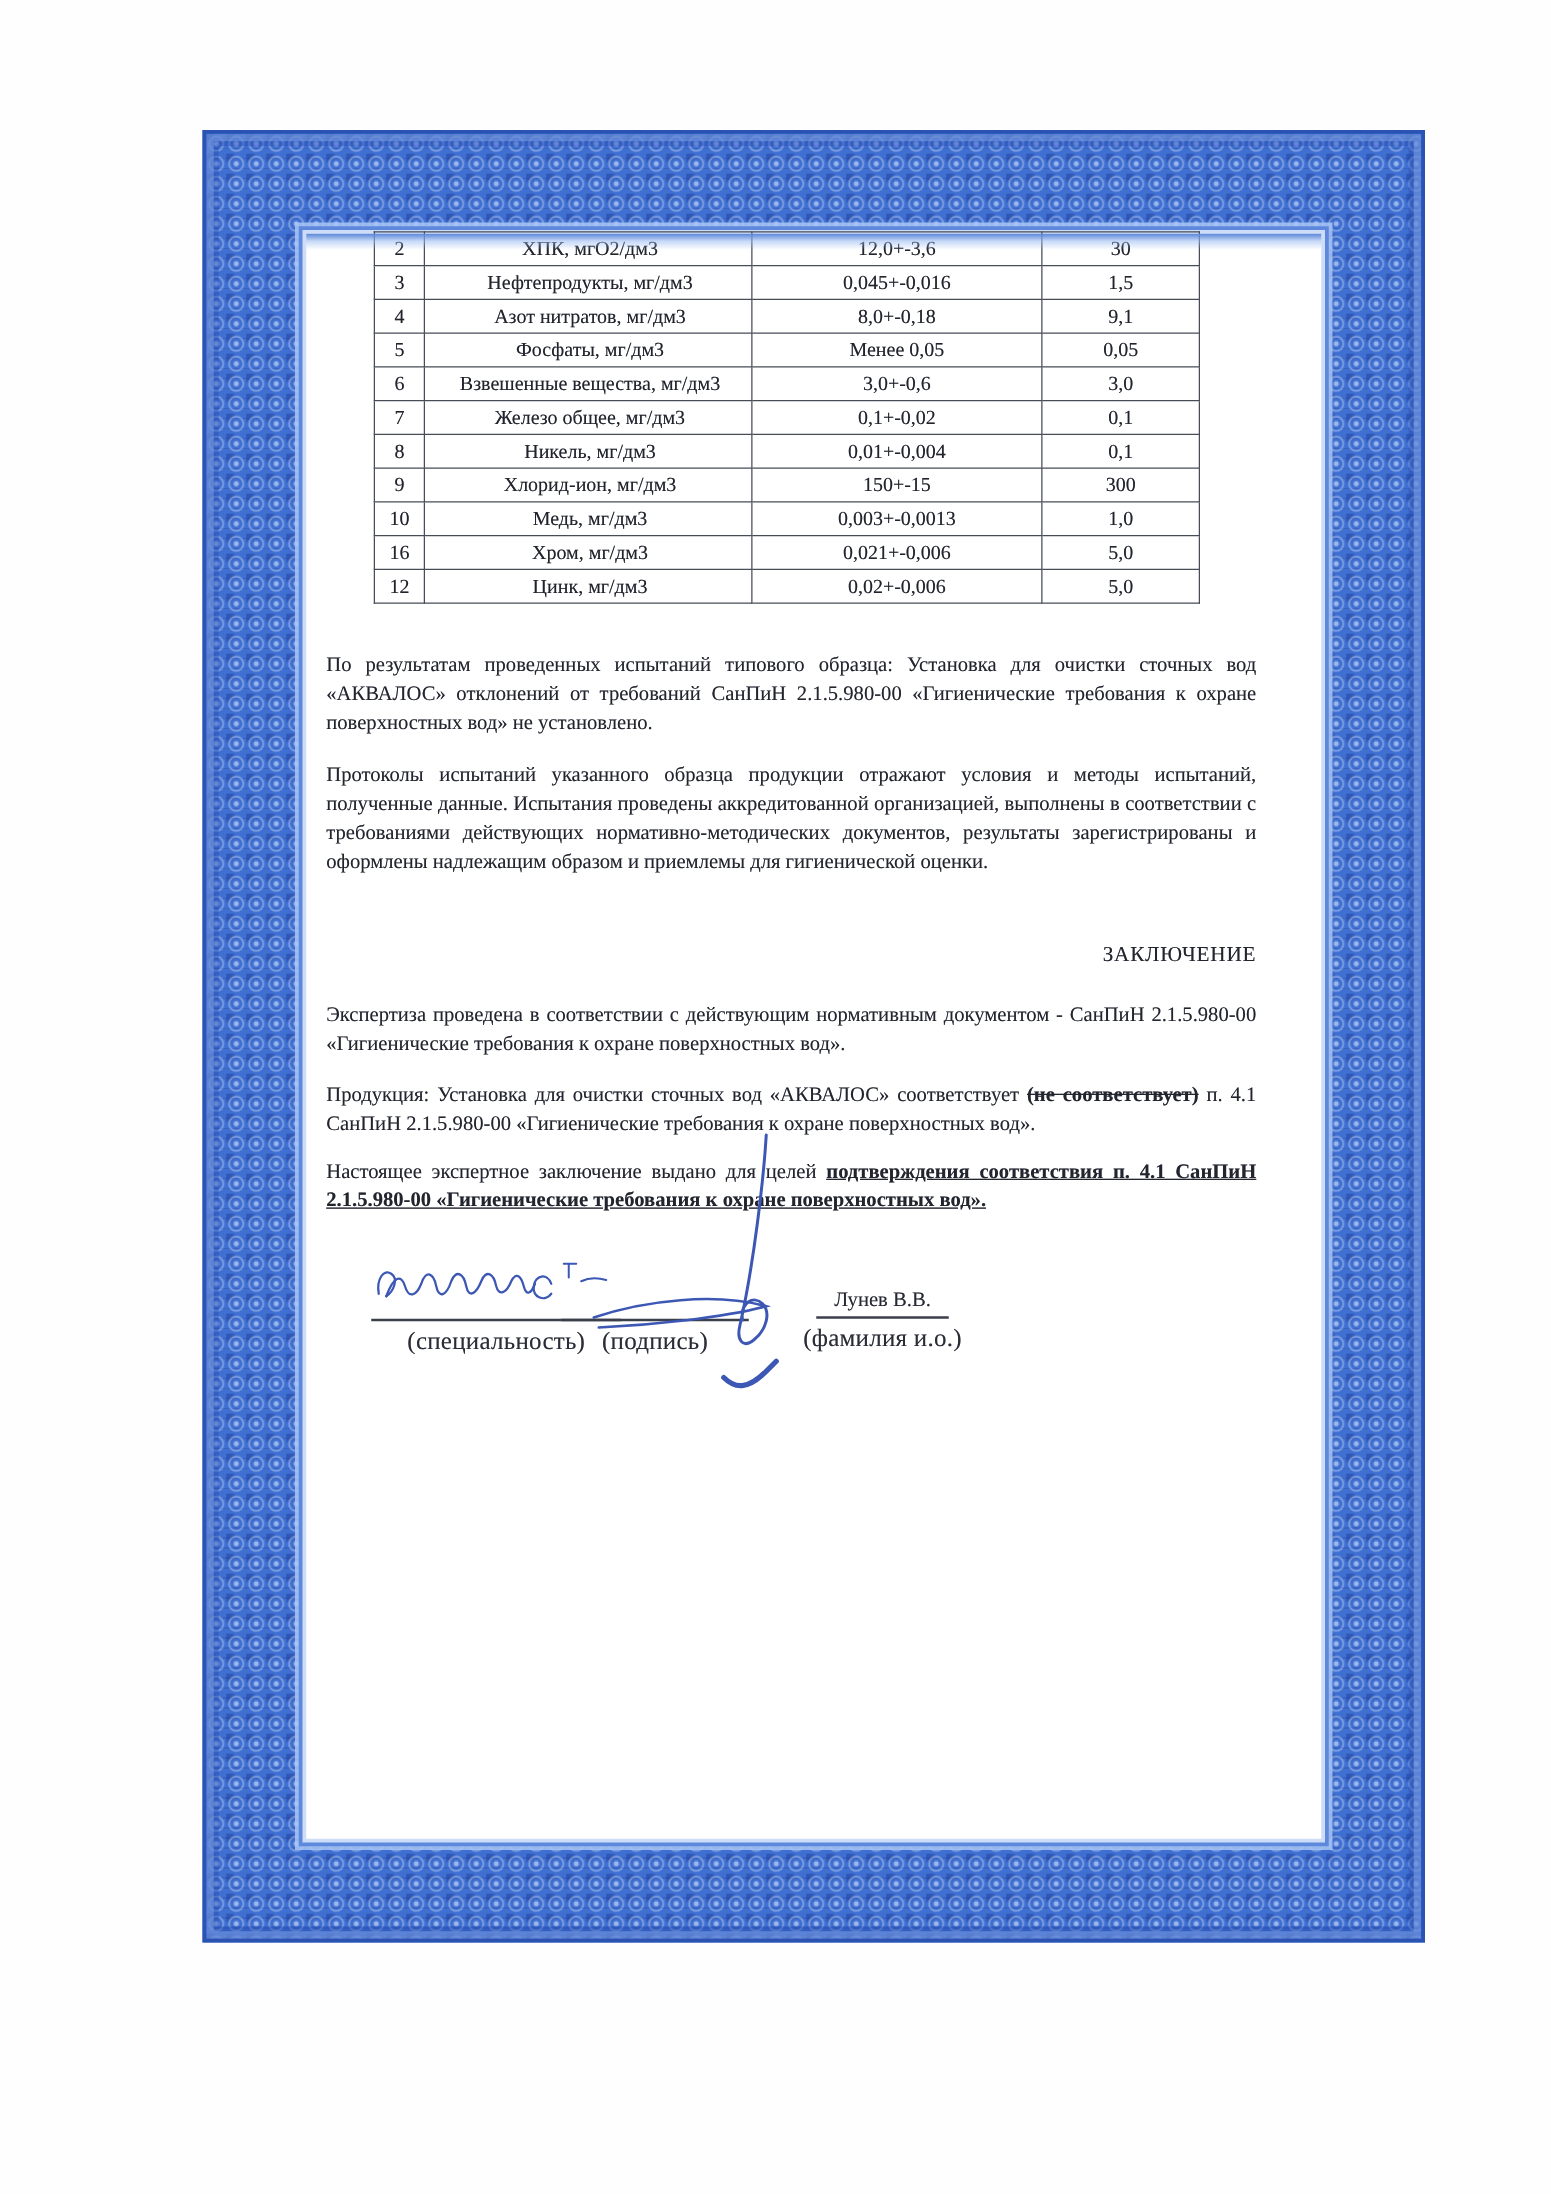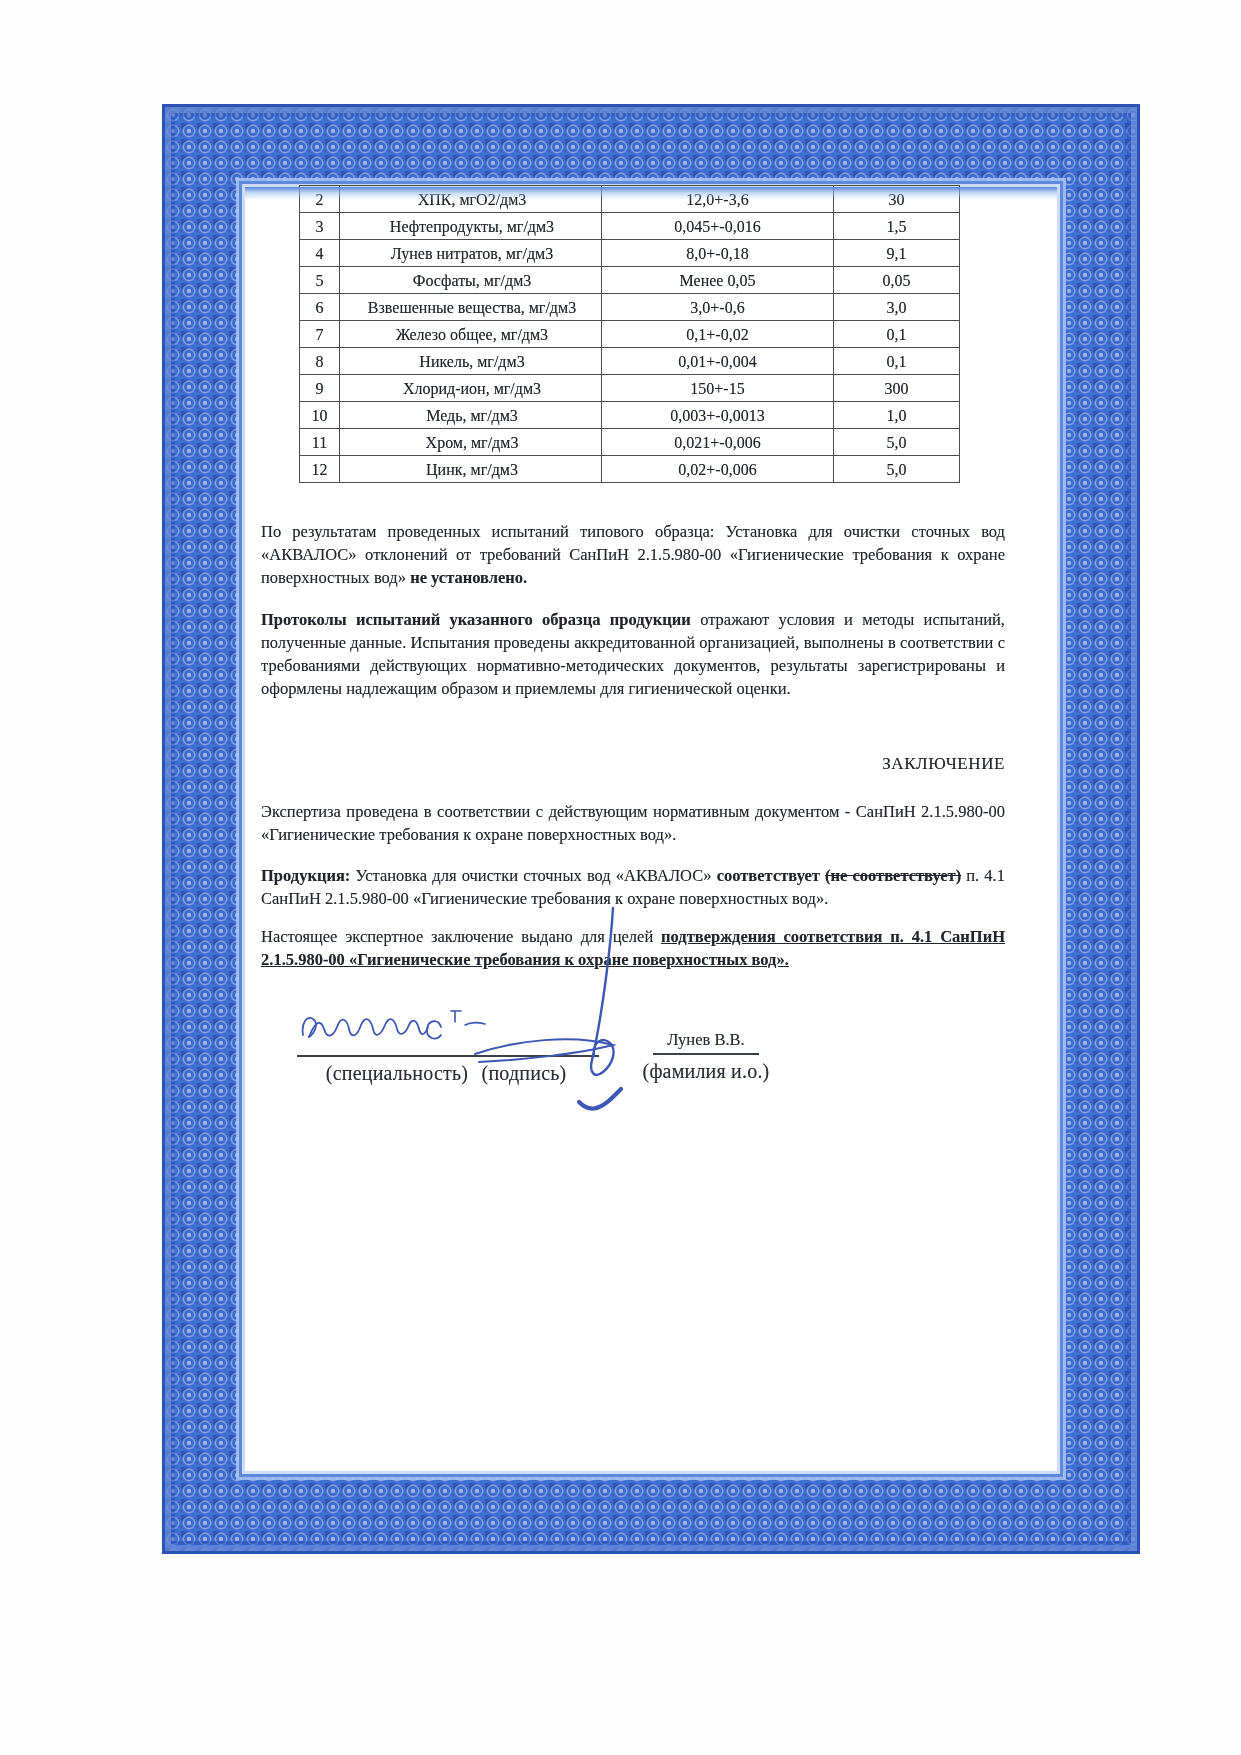--- a/index.html
+++ b/index.html
@@ -35,21 +35,21 @@
 
   
   .text-col{position:absolute;left:16px;top:333px;width:744px;font-size:16.5px;line-height:23px;
     color:#23252e;text-align:justify;text-shadow:0 0 .5px rgba(35,40,60,.4);z-index:1;}
   .text-col p{margin:0;}
   .mb19{margin-bottom:19px !important;}
   .mb52{margin-bottom:52px !important;}
   .mb25{margin-bottom:25px !important;}
   .mb18{margin-bottom:18px !important;}
   .mb15{margin-bottom:15px !important;}
-  .b{font-weight:bold;}
+  .b{font-weight:normal;}
   .strike{font-weight:bold;text-decoration:line-through;}
   .bu{font-weight:bold;text-decoration:underline;}
   .heading{text-align:right;font-weight:normal;letter-spacing:.6px;font-size:17px;}
 
   
   .sig-row{position:relative;height:140px;margin-top:26px;text-align:left;}
   .sig-unit{position:absolute;top:0;text-align:center;}
   .sig-spec{left:36px;width:200px;}
   .sig-sign{left:188px;width:150px;}
   .sig-name{left:360px;width:170px;}
@@ -83,21 +83,21 @@
               <td class="norm">30</td>
             </tr>
             <tr>
               <td class="num">3</td>
               <td class="name">Нефтепродукты, мг/дм3</td>
               <td class="value">0,045+-0,016</td>
               <td class="norm">1,5</td>
             </tr>
             <tr>
               <td class="num">4</td>
-              <td class="name">Лунев нитратов, мг/дм3</td>
+              <td class="name">Азот нитратов, мг/дм3</td>
               <td class="value">8,0+-0,18</td>
               <td class="norm">9,1</td>
             </tr>
             <tr>
               <td class="num">5</td>
               <td class="name">Фосфаты, мг/дм3</td>
               <td class="value">Менее 0,05</td>
               <td class="norm">0,05</td>
             </tr>
             <tr>
@@ -124,21 +124,21 @@
               <td class="value">150+-15</td>
               <td class="norm">300</td>
             </tr>
             <tr>
               <td class="num">10</td>
               <td class="name">Медь, мг/дм3</td>
               <td class="value">0,003+-0,0013</td>
               <td class="norm">1,0</td>
             </tr>
             <tr>
-              <td class="num">11</td>
+              <td class="num">16</td>
               <td class="name">Хром, мг/дм3</td>
               <td class="value">0,021+-0,006</td>
               <td class="norm">5,0</td>
             </tr>
             <tr>
               <td class="num">12</td>
               <td class="name">Цинк, мг/дм3</td>
               <td class="value">0,02+-0,006</td>
               <td class="norm">5,0</td>
             </tr>

